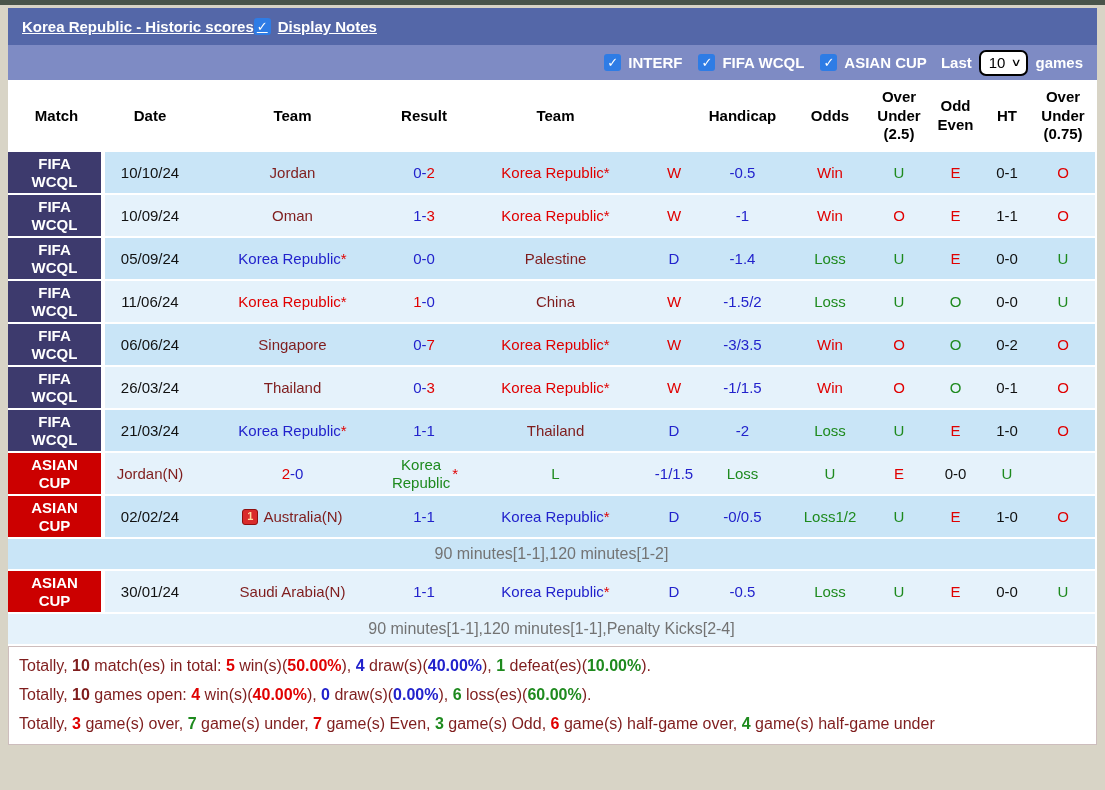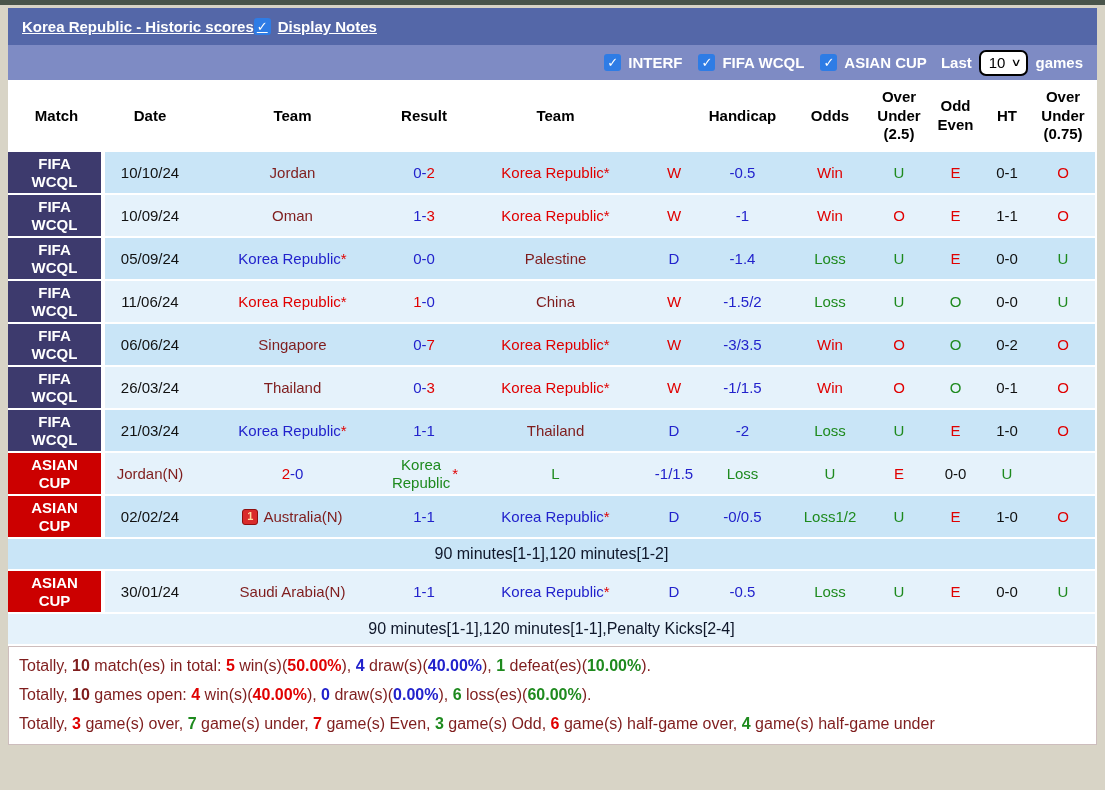--- a/index.html
+++ b/index.html
@@ -56,21 +56,21 @@
     font-size:15px; color:#111; line-height:1.2;
   }
   .badge {
     font-weight:bold; color:#fff; white-space:pre-line; font-size:15px;
     border-right:4px solid #fff; line-height:1.2;
   }
   .badge-purple { background: var(--badge-purple, #3d3a6d); }
   .badge-red    { background: var(--badge-red,    #cc0000); text-align: center; }
   .note-row {
     height:32px; display:flex; align-items:center; justify-content:center;
-    font-size:16px; color:#0f172a; border-bottom:2px solid #fff; width:1087px;
+    font-size:16px; color:#737373; border-bottom:2px solid #fff; width:1087px;
   }
   .t-red   { color: var(--c-red,   #e00000); }
   .t-blue  { color: var(--c-blue,  #2222cc); }
   .t-green { color: var(--c-green, #1e8a1e); }
   .t-black { color:#7f1d1d; }
   .team-icon {
     width:16px; height:16px; background:#d92b2b; border:1px solid #8f0f0f;
     border-radius:3px; display:inline-flex; align-items:center; justify-content:center;
     color:#ffd9a0; font-size:11px; font-weight:bold; margin-right:5px; line-height:1;
   }

